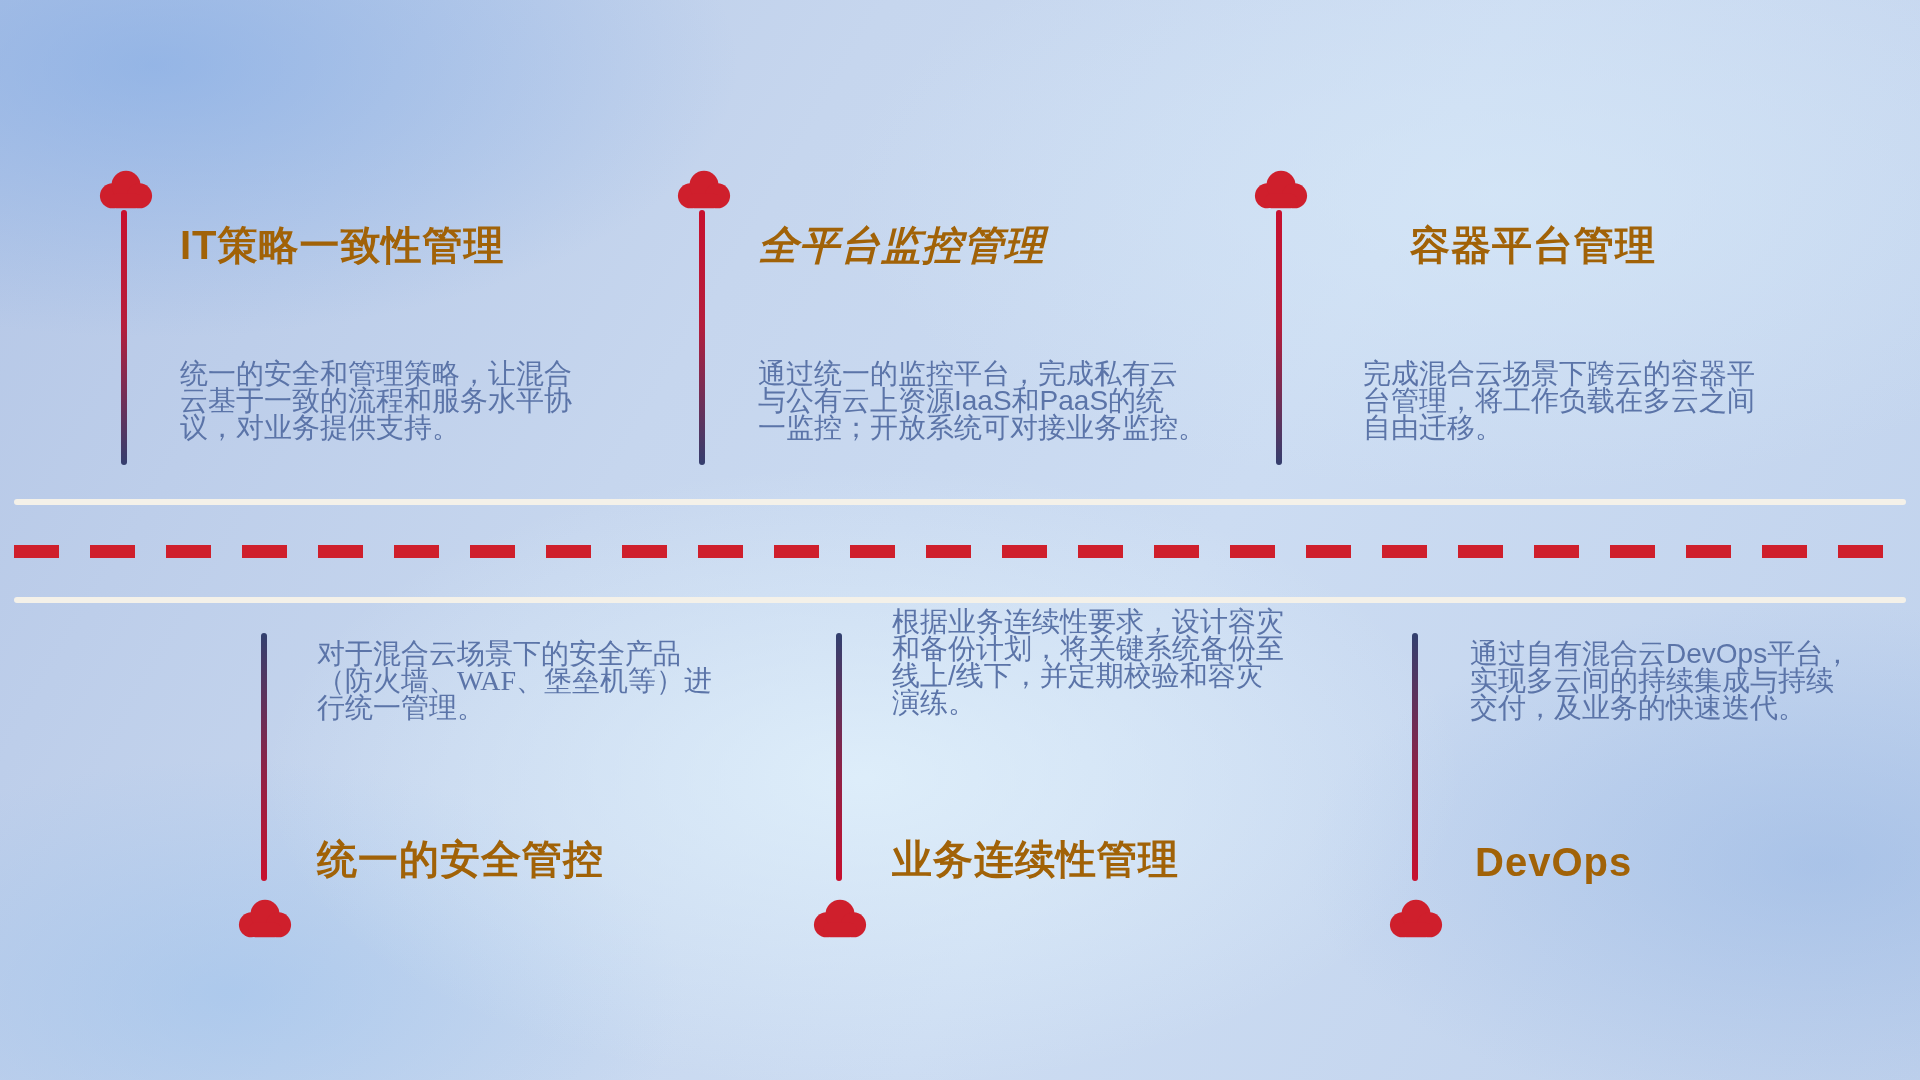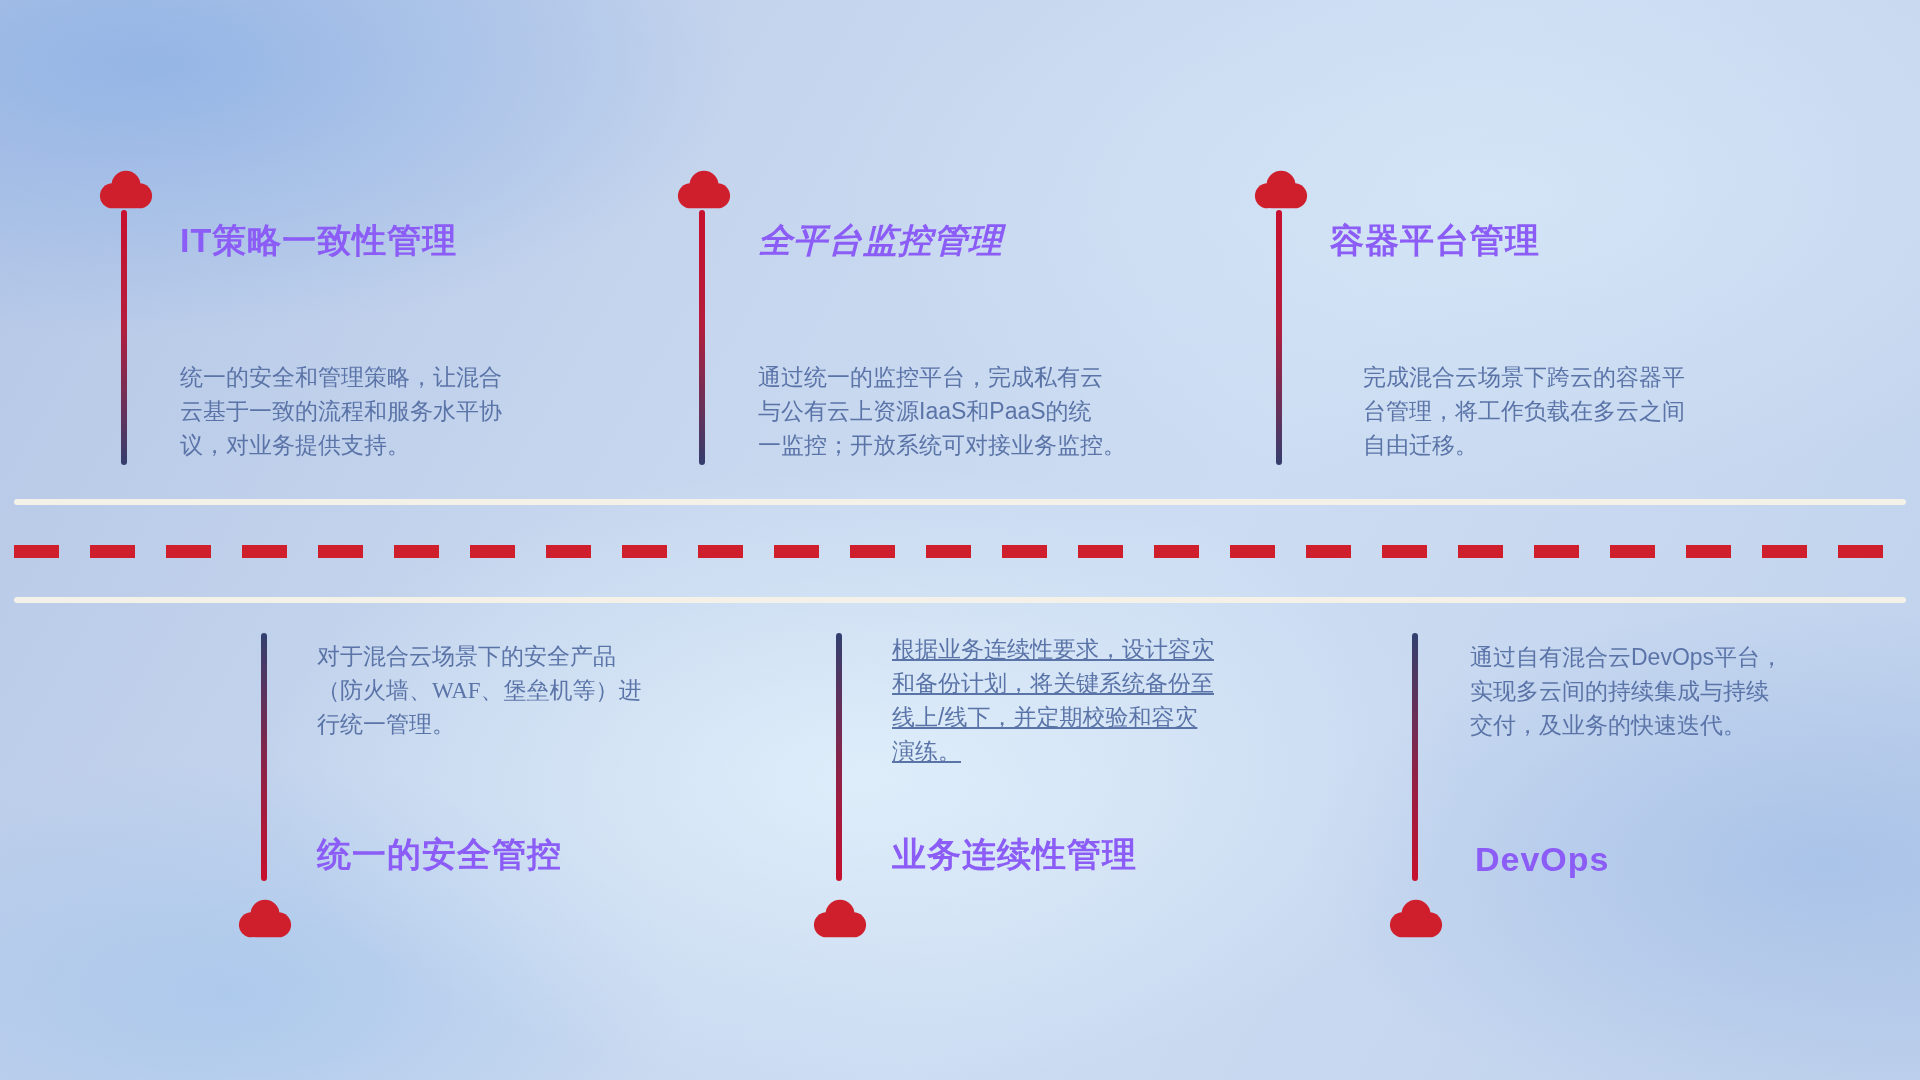--- a/index.html
+++ b/index.html
@@ -17,25 +17,25 @@
   .stage { position:absolute; inset:0; }
 
   .cloud { position:absolute; width:58px; height:42px; }
   .cloud svg { width:100%; height:100%; display:block; }
 
   .stem { position:absolute; width:6px; border-radius:3px; }
   .stem-top    { background: linear-gradient(180deg, #c8102e 0%, #b51d3c 45%, #343e6e 100%); }
   .stem-bottom { background: linear-gradient(180deg, #32406f 0%, #8d2247 55%, #c8102e 100%); }
 
   .title {
-    position:absolute; font-size:34px; font-weight:700; color:#8b5cf6;
+    position:absolute; font-size:40px; font-weight:700; color:#a16207;
     letter-spacing:1px; white-space:nowrap;
   }
   .desc {
-    position:absolute; font-size:23px; line-height:34px; color:#5b74a8;
+    position:absolute; font-size:28px; line-height:27px; color:#5b74a8;
     white-space:pre-line;
   }
 
   
   .road-line { position:absolute; left:14px; width:1892px; height:6px;
                background:#f4f1e9; border-radius:3px; }
   .road-top    { top:499px; }
   .road-bottom { top:597px; }
   .road-dash { position:absolute; left:14px; width:1892px; height:13px; top:545px;
                background: repeating-linear-gradient(90deg, #cf1f2c 0 45px, transparent 45px 76px); }
@@ -46,31 +46,31 @@
   .c1 .title { left:180px; top:218px; }
   .c1 .desc  { left:180px; top:360px; }
   
   .c2 .cloud { left:675px; top:168px; }
   .c2 .stem  { left:699px; top:210px; height:255px; }
   .c2 .title { left:758px; top:218px;font-style:italic; }
   .c2 .desc  { left:758px; top:360px; }
   
   .c3 .cloud { left:1252px; top:168px; }
   .c3 .stem  { left:1276px; top:210px; height:255px; }
-  .c3 .title { left:1330px; top:218px; }
+  .c3 .title { left:1410px; top:218px; }
   .c3 .desc  { left:1335px; top:360px;margin-left:28px; }
 
   
   .c4 .stem  { left:261px; top:633px; height:248px; }
   .c4 .desc  { left:317px; top:640px;font-family:Liberation Serif, serif; }
   .c4 .title { left:317px; top:832px; }
   .c4 .cloud { left:236px; top:897px; }
   
   .c5 .stem  { left:836px; top:633px; height:248px; }
-  .c5 .desc  { left:892px; top:632px;text-decoration:underline; }
+  .c5 .desc  { left:892px; top:608px; }
   .c5 .title { left:892px; top:832px; }
   .c5 .cloud { left:811px; top:897px; }
   
   .c6 .stem  { left:1412px; top:633px; height:248px; }
   .c6 .desc  { left:1470px; top:640px; }
   .c6 .title { left:1475px; top:832px;margin-top:8px; }
   .c6 .cloud { left:1387px; top:897px; }
 </style>
 </head>
 <body>

